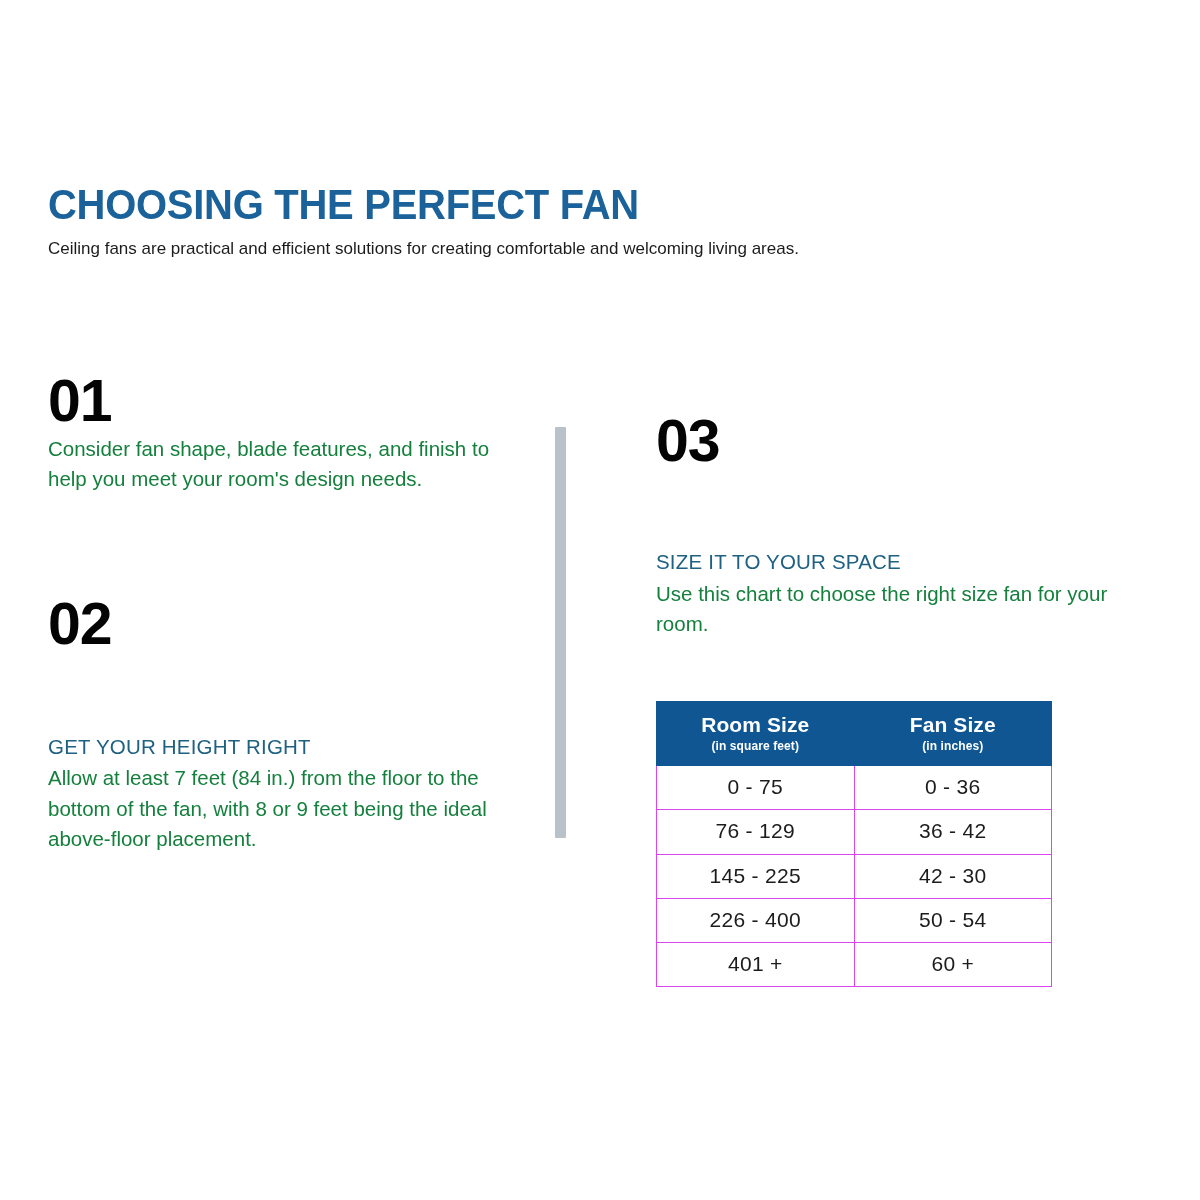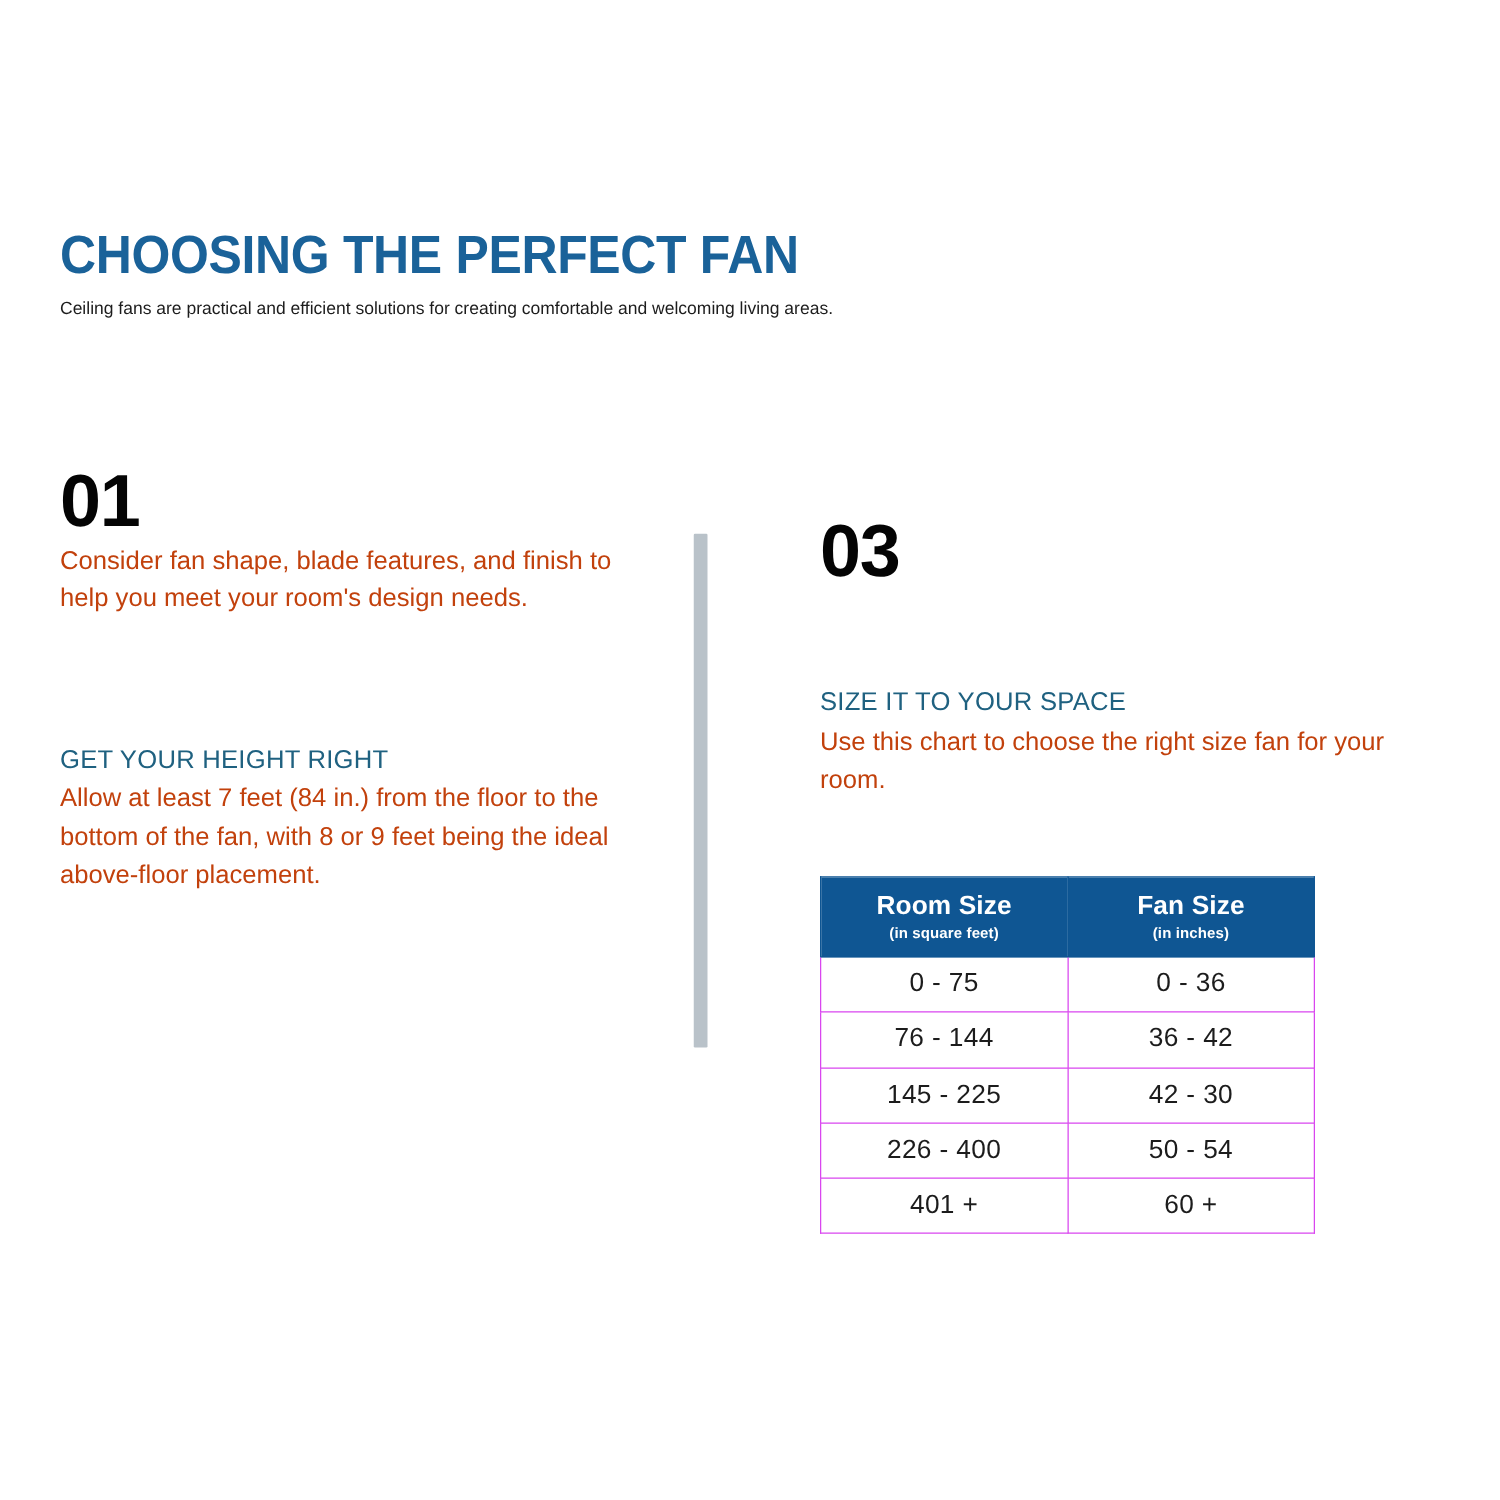--- a/index.html
+++ b/index.html
@@ -36,21 +36,21 @@
     line-height: 1.05;
     letter-spacing: -0.3px;
     color: #1a6299;
     text-transform: uppercase;
     transform: scaleX(0.93);
     transform-origin: left center;
     white-space: nowrap;
   }
   .intro {
     margin: 10px 0 0 0;
-    font-size: 14px;
+    font-size: 17px;
     line-height: 1.42;
     color: #1c1c1c;
     max-width: 770px;
   }
 
   
   .col-left {
     position: absolute;
     left: 48px;
     top: 372px;
@@ -90,21 +90,21 @@
     font-weight: normal;
     line-height: 1.3;
     color: #1f6180;
     letter-spacing: 0.2px;
     text-transform: uppercase;
   }
   .step-body {
     margin: 3px 0 0 0;
     font-size: 20.5px;
     line-height: 1.48;
-    color: #c2410c;
+    color: #15803d;
   }
 
   .step-01 .step-head { margin-top: 78px; }
   .step-02 { margin-top: 100px; }
   .step-02 .step-head { margin-top: 80px; }
   .step-03 .step-head { margin-top: 78px; }
 
   
   .size-table-wrap {
     margin-top: 62px;
@@ -163,20 +163,21 @@
   <div class="divider"></div>
 
   <div class="col-left">
 
     <div class="step-01">
       <div class="step-num">01</div>
       <p class="step-body">Consider fan shape, blade features, and finish to help you meet your room's design needs.</p>
     </div>
 
     <div class="step-02">
+      <div class="step-num">02</div>
       <h2 class="step-head">GET YOUR HEIGHT RIGHT</h2>
       <p class="step-body">Allow at least 7 feet (84 in.) from the floor to the bottom of the fan, with 8 or 9 feet being the ideal above-floor placement.</p>
     </div>
 
   </div>
 
   <div class="col-right">
 
     <div class="step-03">
       <div class="step-num">03</div>
@@ -197,21 +198,21 @@
               <span class="th-sub">(in inches)</span>
             </th>
           </tr>
         </thead>
         <tbody>
           <tr>
             <td>0 - 75</td>
             <td>0 - 36</td>
           </tr>
           <tr>
-            <td>76 - 144</td>
+            <td>76 - 129</td>
             <td>36 - 42</td>
           </tr>
           <tr>
             <td>145 - 225</td>
             <td>42 - 30</td>
           </tr>
           <tr>
             <td>226 - 400</td>
             <td>50 - 54</td>
           </tr>

